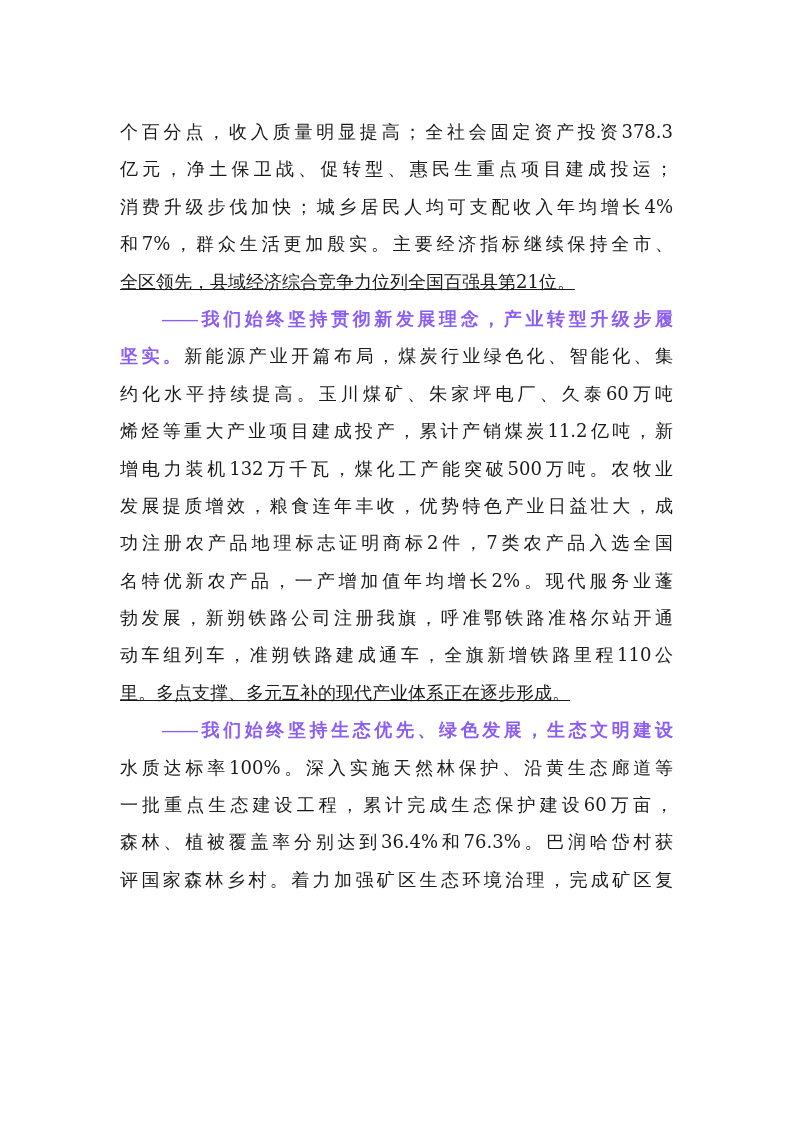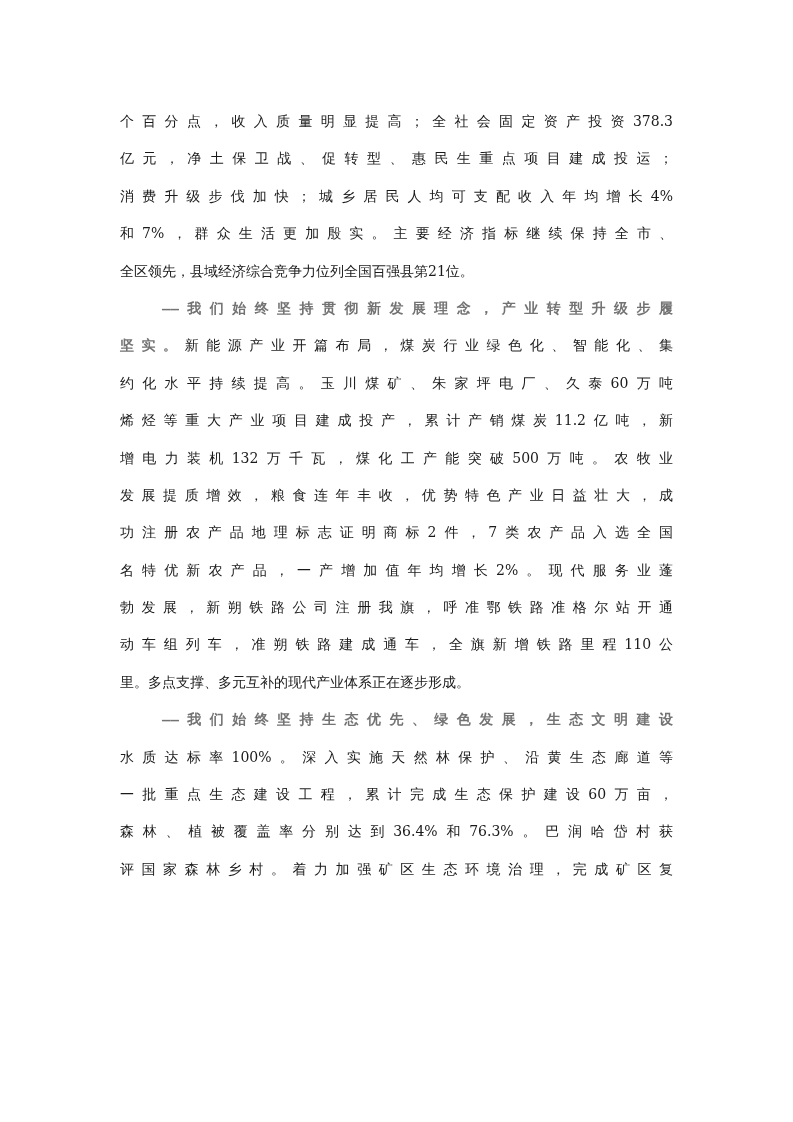--- a/index.html
+++ b/index.html
@@ -1,37 +1,37 @@
 <!DOCTYPE html>
 <html><head>
 <meta charset="utf-8">
 <style>
   html, body { margin: 0; padding: 0; background: #ffffff; }
   body { width: 793px; height: 1122px; position: relative; overflow: hidden; }
   .page {
     position: absolute;
     left: 120px;
-    top: 103px;
+    top: 113px;
     width: 553px;
     font-family: "DejaVu Serif", "Liberation Serif", serif;
-    font-size: 14px;
+    font-size: 18px;
     line-height: 37.4px;
     color: #1a1a1a;
   }
   .line {
     display: block;
     height: 37.4px;
     white-space: nowrap;
     text-align: justify;
     text-align-last: justify;
     letter-spacing: 0;
   }
-  .line.last { text-align-last: left; }
+  .line.last { text-align-last: left; text-decoration: underline; }
   .indent { padding-left: 42px; }
-  .bold { font-family: Liberation Mono, monospace; font-weight: bold; color: #737373; }
+  .bold { font-family: Liberation Serif, serif; font-weight: bold; color: #8b5cf6; }
 </style>
 </head>
 <body>
 
 <div class="page">
   <div class="line"><span class="bold"></span><span>个百分点，收入质量明显提高；全社会固定资产投资378.3</span></div>
   <div class="line"><span class="bold"></span><span>亿元，净土保卫战、促转型、惠民生重点项目建成投运；</span></div>
   <div class="line"><span class="bold"></span><span>消费升级步伐加快；城乡居民人均可支配收入年均增长4%</span></div>
   <div class="line"><span class="bold"></span><span>和7%，群众生活更加殷实。主要经济指标继续保持全市、</span></div>
   <div class="line last"><span class="bold"></span><span>全区领先，县域经济综合竞争力位列全国百强县第21位。</span></div>

